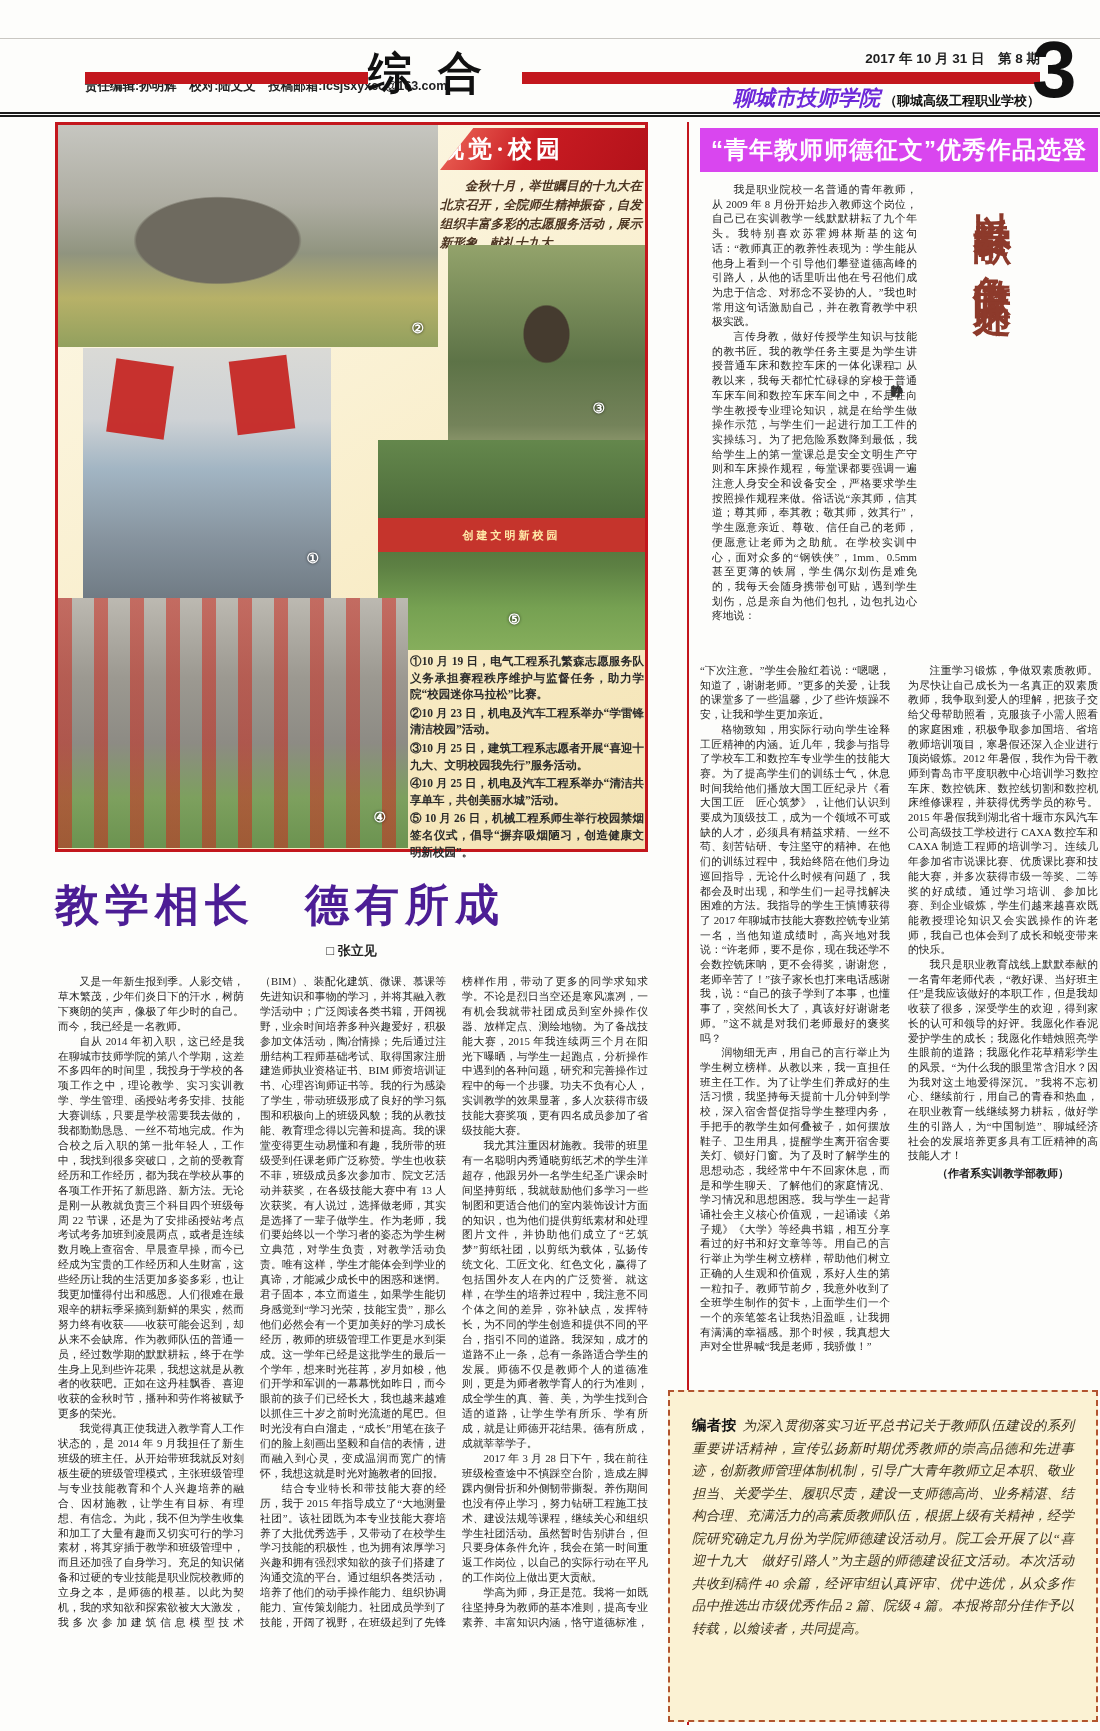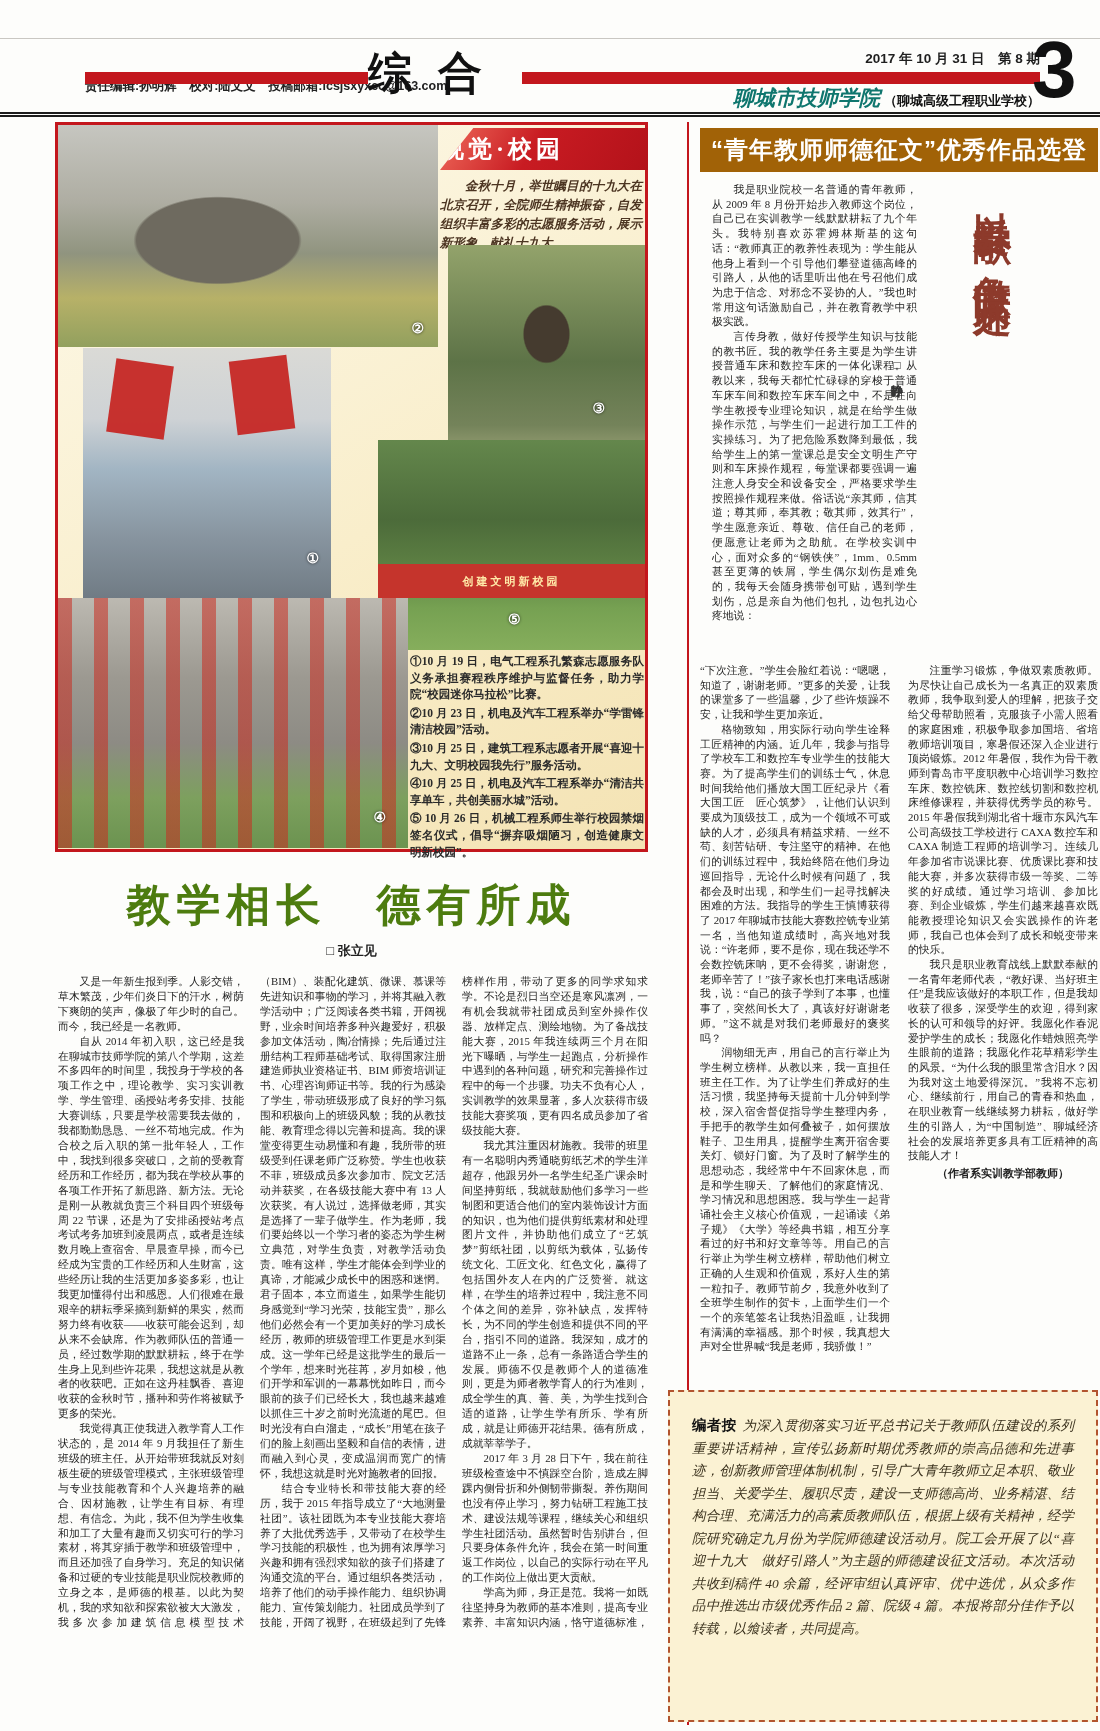--- a/index.html
+++ b/index.html
@@ -11,21 +11,21 @@
   
   .topline{left:0;top:38px;width:1100px;height:0;border-top:1px solid #c9c7c2;}
   .edit-info{left:85px;top:78px;font-size:12.5px;font-weight:bold;color:#222;}
   .bar{height:12px;background:#c3171d;top:72px;}
   .bar-left{left:85px;width:283px;}
   .bar-right{left:522px;width:518px;}
   .section-title{left:360px;top:44px;width:170px;font-size:44px;font-weight:bold;
                  letter-spacing:26px;color:#111;margin-left:8px;}
   .date-issue{left:690px;top:50px;width:350px;text-align:right;font-size:13.5px;font-weight:bold;}
   .school-line{left:640px;top:84px;width:400px;text-align:right;}
-  .school-name{color:#0f766e;font-size:21px;font-weight:bold;font-style:italic;}
+  .school-name{color:#6d28d9;font-size:21px;font-weight:bold;font-style:italic;}
   .school-sub{font-size:13px;font-weight:bold;color:#111;}
   .page-no{left:1032px;top:30px;font-size:80px;font-weight:bold;line-height:1;color:#111;}
   .rule{left:0;top:112px;width:1100px;height:5px;border-top:2px solid #1c1c1c;border-bottom:2px solid #1c1c1c;box-sizing:border-box;}
 
   
   .visual{left:55px;top:122px;width:593px;height:730px;box-sizing:border-box;
           border:3px solid #c3171d;background:linear-gradient(150deg,#fdf9ea 0%,#f9eecb 55%,#f4e3b4 100%);}
   .photo{position:absolute;overflow:hidden;}
   .pnum{position:absolute;color:#fff;font-size:14px;font-weight:bold;
         text-shadow:0 0 3px rgba(0,0,0,.8);}
@@ -36,48 +36,48 @@
      background:radial-gradient(ellipse at 50% 42%, #453b2f 0 16%, rgba(0,0,0,0) 17%),
                 linear-gradient(180deg,#93a36b 0%,#5d7347 55%,#74835a 85%,#9aa276 100%);}
   .ph-flags{left:25px;top:223px;width:248px;height:253px;
      background:linear-gradient(180deg,#dadad6 0%,#ced2d5 28%,#a2b5c3 48%,#87949f 75%,#6f7a83 100%);}
   .flag{position:absolute;width:58px;height:74px;background:#c5231f;transform:rotate(8deg);opacity:.92;}
   .flag.f1{left:28px;top:14px;}
   .flag.f2{left:150px;top:10px;transform:rotate(-7deg);}
   .ph-banner5{left:320px;top:315px;width:267px;height:210px;
      background:linear-gradient(180deg,#64874c 0%,#4c6b3a 38%,#5d8043 60%,#76a152 80%,#86ae5c 100%);}
   .banner-strip{position:absolute;left:0;top:78px;width:100%;height:34px;background:#c5342c;
-     color:#ffe9a8;font-size:11px;font-weight:bold;text-align:center;line-height:34px;letter-spacing:3px;margin-top:46px;}
+     color:#ffe9a8;font-size:11px;font-weight:bold;text-align:center;line-height:34px;letter-spacing:3px;}
   .ph-bikes{left:0;top:473px;width:350px;height:250px;
      background:repeating-linear-gradient(90deg, rgba(201,44,32,.55) 0 14px, rgba(0,0,0,0) 14px 36px),
                 linear-gradient(180deg,#bcb9b1 0%,#9c9991 32%,#8d8b84 58%,#7da05e 80%,#6b9350 100%);
      background-blend-mode:normal;}
   .vs-banner{position:absolute;left:382px;top:3px;width:208px;height:42px;box-sizing:border-box;
      background:linear-gradient(120deg,#ef6a5a 0%,#c81b22 45%,#b3121a 100%);
      clip-path:polygon(16% 0,100% 0,100% 100%,0 100%);
      color:#fff;font-size:24px;font-weight:bold;line-height:42px;letter-spacing:4px;}
   .vs-intro{position:absolute;left:382px;top:52px;width:202px;font-size:12.5px;line-height:19px;
      font-style:italic;font-weight:bold;color:#4c3522;text-align:justify;text-indent:2em;}
   .vs-captions{position:absolute;left:352px;top:528px;width:234px;font-size:11.5px;line-height:16.6px;
      color:#2a2a2a;text-align:justify;font-weight:bold;}
   .vs-captions p{margin:0 0 2px 0;}
 
   
-  .t-title{left:55px;top:876px;width:593px;text-align:center;font-size:44px;font-weight:bold;
-           color:#4d7c0f;letter-spacing:6px;}
+  .t-title{left:55px;top:876px;width:593px;text-align:left;font-size:44px;font-weight:bold;
+           color:#4c1d95;letter-spacing:6px;}
   .t-author{left:55px;top:942px;width:593px;text-align:center;font-size:13px;font-weight:bold;}
   .t-body{left:58px;top:974px;width:590px;height:660px;column-count:3;column-gap:16px;column-fill:auto;
           font-size:10.8px;line-height:14.9px;text-align:justify;overflow:hidden;}
   .t-body p,.e-col p,.e-wide p{margin:0;text-indent:2em;}
   .byline{text-indent:0 !important;text-align:center;font-weight:bold;font-size:11px;
           font-family:"Liberation Sans","DejaVu Sans",sans-serif;margin-top:3px !important;}
 
   
   .divider{left:687px;top:122px;width:2px;height:1603px;background:#c3171d;}
-  .e-banner{left:700px;top:128px;width:398px;height:44px;background:#a16207;color:#fff;
+  .e-banner{left:700px;top:128px;width:398px;height:44px;background:#d946ef;color:#fff;
             font-size:24px;font-weight:bold;text-align:center;line-height:44px;letter-spacing:1px;}
   .e-col{left:712px;top:182px;width:205px;height:468px;font-size:10.8px;line-height:14.7px;
          text-align:justify;overflow:hidden;}
   .e-vtitle{left:928px;top:182px;width:128px;height:470px;writing-mode:vertical-rl;
             font-size:38px;font-weight:bold;color:#8d3a2b;letter-spacing:5px;line-height:128px;text-align:left;}
   .e-vauthor{left:888px;top:358px;height:130px;writing-mode:vertical-rl;font-size:12px;font-weight:bold;color:#333;}
   .e-wide{left:700px;top:663px;width:398px;height:702px;column-count:2;column-gap:18px;column-fill:auto;
           font-size:10.8px;line-height:14.7px;text-align:justify;overflow:hidden;}
   .no-indent{text-indent:0 !important;}
 

